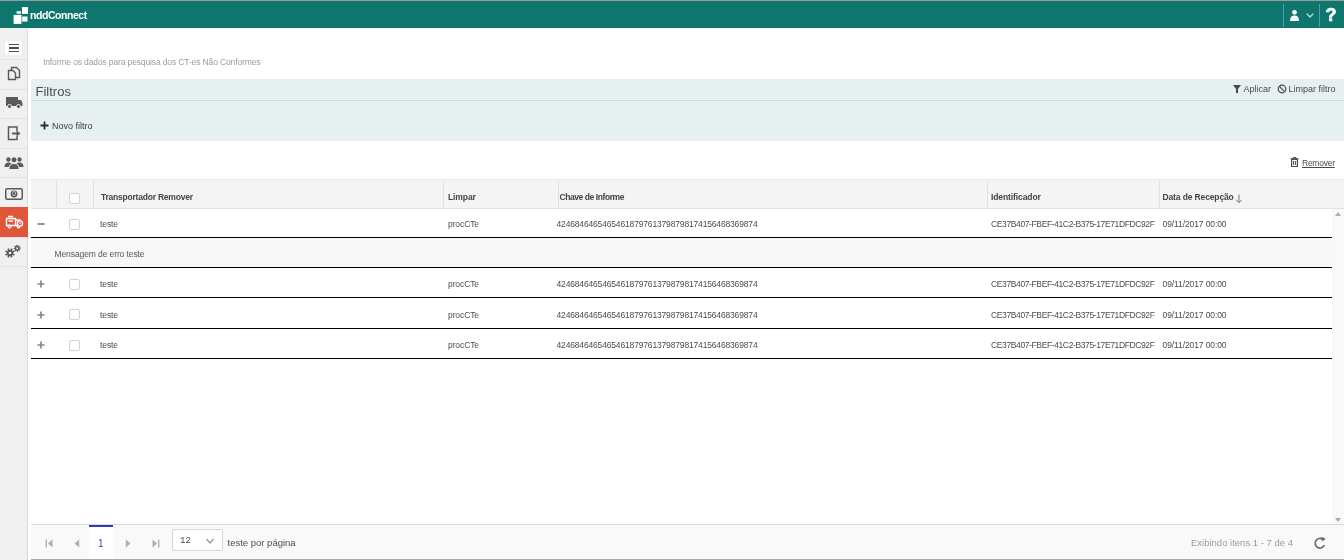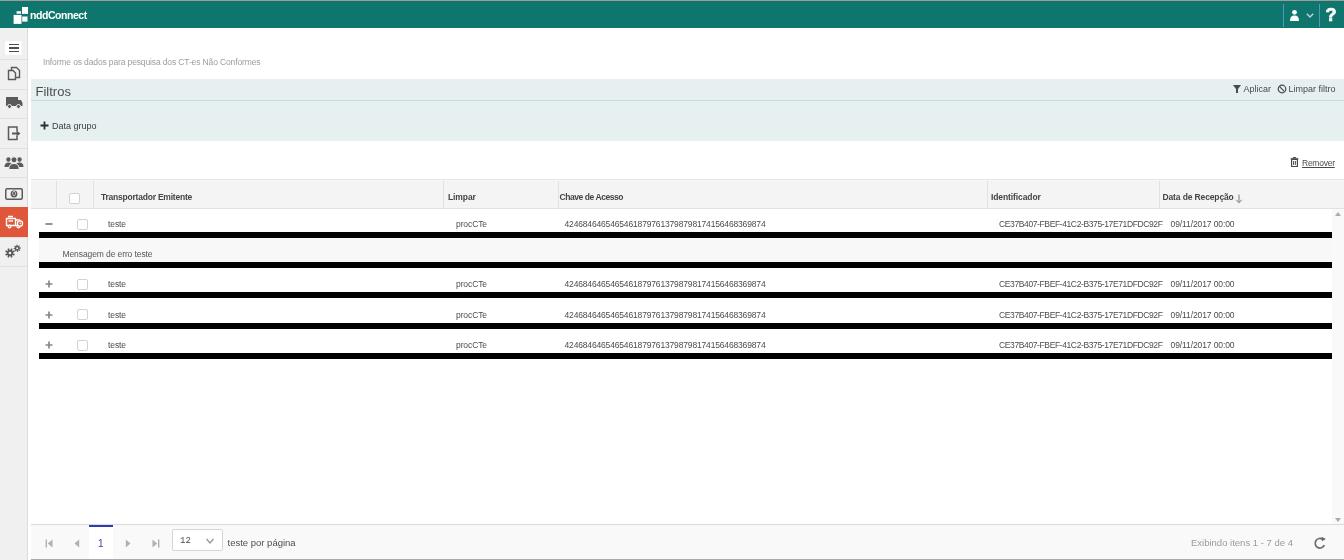--- a/index.html
+++ b/index.html
@@ -35,21 +35,21 @@
 
   
   #remover { left:1290px; top:157px; font-size:8.5px; color:#4a4a4a; letter-spacing:-0.25px; }
 
   
   #grid { left:31px; top:178.5px; width:1313px; }
   #ghead { position:absolute; left:0; top:0; width:1313px; height:30px; background:#f4f4f4;
            border-top:1px solid #e7e7e7; border-bottom:1px solid #e2e2e2; }
   .colsep { position:absolute; top:1px; width:1px; height:28px; background:#e2e2e2; }
   .hth { position:absolute; top:12.5px; font-size:8.5px; font-weight:bold; color:#454545; letter-spacing:-0.1px; }
-  .row { position:absolute; left:8px; width:1301px; background:#fff; border-bottom:6px solid #000000; }
+  .row { position:absolute; left:0; width:1301px; background:#fff; border-bottom:1px solid #000000; }
   .cell { position:absolute; font-size:8.5px; color:#4c4c4c; letter-spacing:-0.1px; }
   .digits { letter-spacing:-0.16px; }
   .guid { letter-spacing:-0.38px; }
   .chk { position:absolute; left:37.5px; width:11px; height:11px; border:1px solid #d2d2d2; border-radius:2px; background:#fff; }
   .pm { position:absolute; left:5.5px; width:8px; height:8px; }
 
   
   #vscroll { left:1332px; top:208.5px; width:12px; height:316.5px; background:#f9f9f9; }
   .sarrow { position:absolute; left:3px; width:0; height:0; border-left:3.5px solid transparent; border-right:3.5px solid transparent; }
 
@@ -165,42 +165,42 @@
       <div id="aplicar">Aplicar</div>
       <svg class="abs" style="left:1246px; top:5px;" width="10" height="10" viewBox="0 0 10 10">
         <circle cx="5" cy="5" r="3.8" fill="none" stroke="#4a4a4a" stroke-width="1.2"></circle>
         <path d="M2.4 2.4 L7.6 7.6" stroke="#4a4a4a" stroke-width="1.2"></path>
       </svg>
       <div id="limpar">Limpar filtro</div>
     </div>
     <svg class="abs" style="left:9px; top:42px;" width="9" height="9" viewBox="0 0 9 9">
       <path d="M4.5 0.5 L4.5 8.5 M0.5 4.5 L8.5 4.5" stroke="#2b2b2b" stroke-width="1.8"></path>
     </svg>
-    <div id="novogrupo" style="left:21px;">Data grupo</div>
+    <div id="novogrupo" style="left:21px;">Novo filtro</div>
   </div>
 
   <svg class="abs" style="left:1290px; top:157px;" width="9" height="10" viewBox="0 0 9 10">
     <path d="M0.5 1.8 L8.5 1.8 M3.2 1.8 L3.2 0.5 L5.8 0.5 L5.8 1.8" stroke="#4a4a4a" stroke-width="1" fill="none"></path>
     <path d="M1.6 2.4 L1.6 9.5 L7.4 9.5 L7.4 2.4 Z" fill="none" stroke="#4a4a4a" stroke-width="1.2"></path>
     <path d="M3.6 4 L3.6 7.9 M5.4 4 L5.4 7.9" stroke="#4a4a4a" stroke-width="1"></path>
   </svg>
   <div id="remover" class="abs" style="left:1302px; top:158px;text-decoration:underline;">Remover</div>
 
   <div id="grid" class="abs">
     <div id="ghead">
       <div class="colsep" style="left:24.5px;"></div>
       <div class="colsep" style="left:62px;"></div>
       <div class="colsep" style="left:412px;"></div>
       <div class="colsep" style="left:527px;"></div>
       <div class="colsep" style="left:956px;"></div>
       <div class="colsep" style="left:1128px;"></div>
       <div class="chk" style="top:13px;"></div>
-      <div class="hth" style="left:70px; letter-spacing:-0.22px;">Transportador Emitente</div>
+      <div class="hth" style="left:70px; letter-spacing:-0.22px;">Transportador Remover</div>
       <div class="hth" style="left:417px;">Limpar</div>
-      <div class="hth" style="left:528.5px; letter-spacing:-0.43px;">Chave de Acesso</div>
+      <div class="hth" style="left:528.5px; letter-spacing:-0.43px;">Chave de Informe</div>
       <div class="hth" style="left:960px;">Identificador</div>
       <div class="hth" style="left:1131.5px; letter-spacing:-0.13px;">Data de Recepção</div>
       <svg class="abs" style="left:1204px; top:14px;" width="8" height="10" viewBox="0 0 8 10">
         <path d="M4 0.5 L4 8.2 M1.2 5.8 L4 8.8 L6.8 5.8" stroke="#7a7a7a" stroke-width="1" fill="none"></path>
       </svg>
     </div>
 
     <div class="row" style="top:30px; height:29px;">
       <svg class="pm" style="top:11.5px;" width="8" height="8" viewBox="0 0 8 8">
         <path d="M0.5 4 L7.5 4" stroke="#777" stroke-width="1.6"></path>

